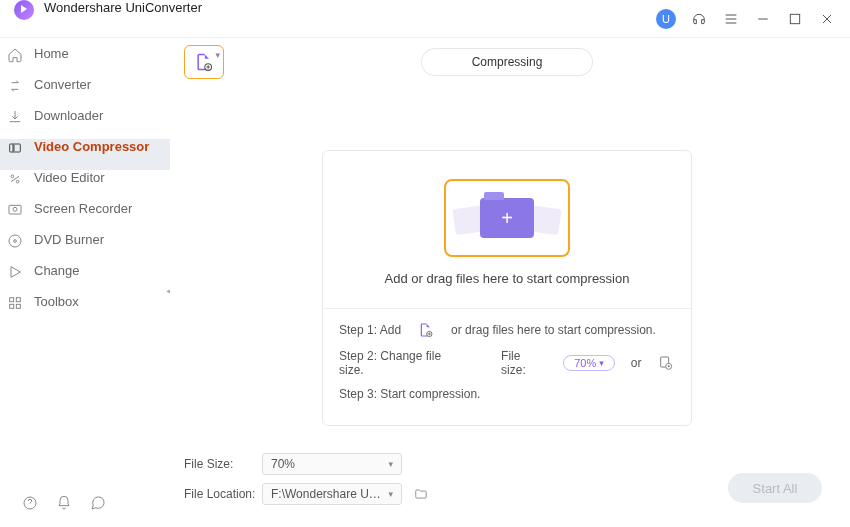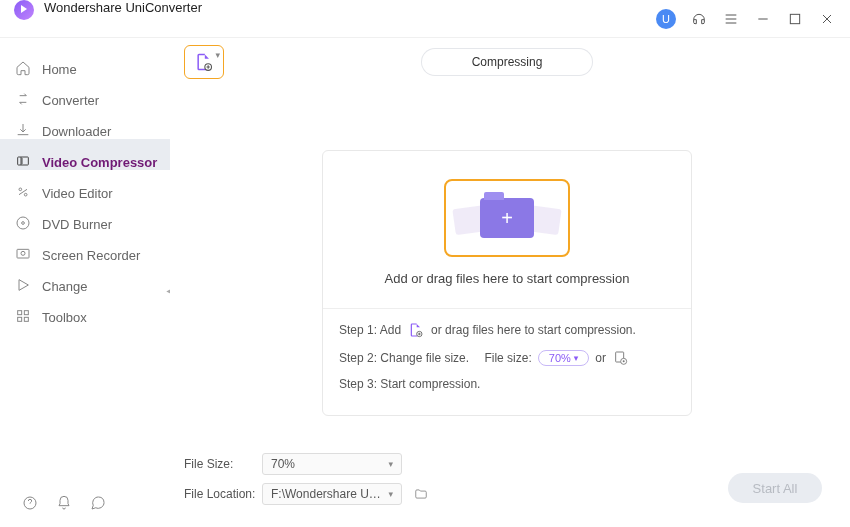--- a/index.html
+++ b/index.html
@@ -7,23 +7,23 @@
   .titlebar{height:38px;display:flex;padding:0 14px;border-bottom:1px solid #f0f0f0}
   .logo{width:20px;height:20px;background:linear-gradient(135deg,#8a5cf6,#c084fc);border-radius:50%;margin-right:10px;position:relative}
   .logo::after{content:"";position:absolute;top:5px;left:7px;width:0;height:0;border-left:6px solid #fff;border-top:4px solid transparent;border-bottom:4px solid transparent}
   .title{font-size:13px;color:#222;flex:1}
   .titlebar-right{display:flex;align-items:center;gap:14px}
   .avatar{width:20px;height:20px;border-radius:50%;background:#4a8af4;color:#fff;display:flex;align-items:center;justify-content:center;font-size:11px}
   .tb-icon{width:18px;height:18px;display:flex;align-items:center;justify-content:center;color:#666;cursor:pointer}
   .tb-icon svg{width:16px;height:16px;stroke:#555;fill:none;stroke-width:1.5}
   .body{display:flex;height:489px}
   .sidebar{width:170px;padding-top:8px;position:relative}
-  .nav-item{height:31px;display:flex;align-items:flex-end;padding-left:14px;cursor:pointer;color:#666;font-size:13px}
+  .nav-item{height:31px;display:flex;align-items:flex-start;padding-left:6px;cursor:pointer;color:#666;font-size:13px}
   .nav-item.active{background:#e9ecf1;color:#111;font-weight:600}
-  .nav-item.active .nav-label{color:#701a75}
+  .nav-item.active .nav-label{color:#c2410c}
   .nav-icon{width:18px;height:18px;margin-right:10px;display:flex;align-items:center;justify-content:center}
   .nav-icon svg{width:16px;height:16px;stroke:#888;fill:none;stroke-width:1.5}
   .nav-item.active .nav-icon svg{stroke:#444}
   .nav-label{color:#666;font-size:13px}
   .sidebar-footer{position:absolute;bottom:16px;left:22px;display:flex;gap:18px}
   .sidebar-footer .sbf{width:16px;height:16px;cursor:pointer}
   .sidebar-footer svg{width:16px;height:16px;stroke:#888;fill:none;stroke-width:1.5}
   .collapse-handle{position:absolute;right:-6px;top:240px;width:12px;height:24px;display:flex;align-items:center;justify-content:center;cursor:pointer;color:#aaa;font-size:10px}
   .main{flex:1;background:#fff;padding:6px 12px 12px 6px;position:relative}
   .content{background:#fff;border-radius:6px;height:100%;position:relative}
@@ -39,21 +39,21 @@
   .folder-frame{width:126px;height:78px;border:2px solid #f5a623;border-radius:8px;display:flex;align-items:center;justify-content:center;margin-bottom:14px;position:relative;background:linear-gradient(#fff,#fff)}
   .ghost-l,.ghost-r{position:absolute;width:34px;height:26px;background:#e9e3f5;border-radius:3px;opacity:.7}
   .ghost-l{left:8px;top:26px;transform:rotate(-8deg)}
   .ghost-r{right:8px;top:26px;transform:rotate(8deg)}
   .folder{width:54px;height:40px;background:#8b78e6;border-radius:4px;position:relative;display:flex;align-items:center;justify-content:center}
   .folder::before{content:"";position:absolute;top:-6px;left:4px;width:20px;height:8px;background:#9f8ff0;border-radius:2px 2px 0 0}
   .folder-plus{color:#fff;font-size:20px;font-weight:300;line-height:1}
   .drop-text{font-size:13px;color:#444}
   .drop-divider{height:1px;background:#eee;margin:8px -16px 12px}
   .steps{font-size:12px;color:#555}
-  .step-row{display:flex;align-items:center;margin-bottom:10px;gap:6px}
+  .step-row{display:flex;align-items:center;margin-bottom:10px;gap:16px}
   .mini-icon{width:18px;height:18px;display:inline-flex;align-items:center;justify-content:center}
   .mini-icon svg{width:16px;height:16px}
   .pill{border:1px solid #c7b8f7;color:#8b5cf6;border-radius:10px;padding:1px 10px;font-size:11px;display:inline-flex;align-items:center;gap:3px;cursor:pointer}
   .pill .chev{font-size:9px;color:#8b5cf6}
   .footer{position:absolute;bottom:8px;left:8px;right:8px;display:flex;align-items:center;gap:14px}
   .footer-label{width:78px;font-size:12px;color:#555}
   .select{width:140px;height:22px;border:1px solid #ddd;border-radius:3px;background:#fafafa;display:flex;align-items:center;justify-content:space-between;padding:0 8px;font-size:12px;color:#555;cursor:pointer}
   .select .chev{font-size:9px;color:#888}
   .folder-open{width:18px;height:16px;cursor:pointer;display:flex;align-items:center;justify-content:center}
   .folder-open svg{width:16px;height:14px;stroke:#888;fill:none;stroke-width:1.5}
@@ -140,34 +140,34 @@
               <circle cx="8" cy="8" r="2"></circle>
               <circle cx="16" cy="16" r="2"></circle>
               <path d="M6 16l12-8"></path>
             </svg>
           </span>
           <span class="nav-label">Video Editor</span>
         </div>
         <div class="nav-item">
           <span class="nav-icon">
             <svg viewBox="0 0 24 24">
+              <rect x="3" y="5" width="18" height="13" rx="1"></rect>
+              <circle cx="12" cy="11" r="3"></circle>
+            </svg>
+          </span>
+          <span class="nav-label">Screen Recorder</span>
+        </div>
+        <div class="nav-item">
+          <span class="nav-icon">
+            <svg viewBox="0 0 24 24">
               <circle cx="12" cy="12" r="9"></circle>
               <circle cx="12" cy="12" r="2"></circle>
             </svg>
           </span>
           <span class="nav-label">DVD Burner</span>
-        </div>
-        <div class="nav-item">
-          <span class="nav-icon">
-            <svg viewBox="0 0 24 24">
-              <rect x="3" y="5" width="18" height="13" rx="1"></rect>
-              <circle cx="12" cy="11" r="3"></circle>
-            </svg>
-          </span>
-          <span class="nav-label">Screen Recorder</span>
         </div>
         <div class="nav-item">
           <span class="nav-icon">
             <svg viewBox="0 0 24 24">
               <polygon points="6,4 20,12 6,20"></polygon>
             </svg>
           </span>
           <span class="nav-label">Change</span>
         </div>
         <div class="nav-item">

